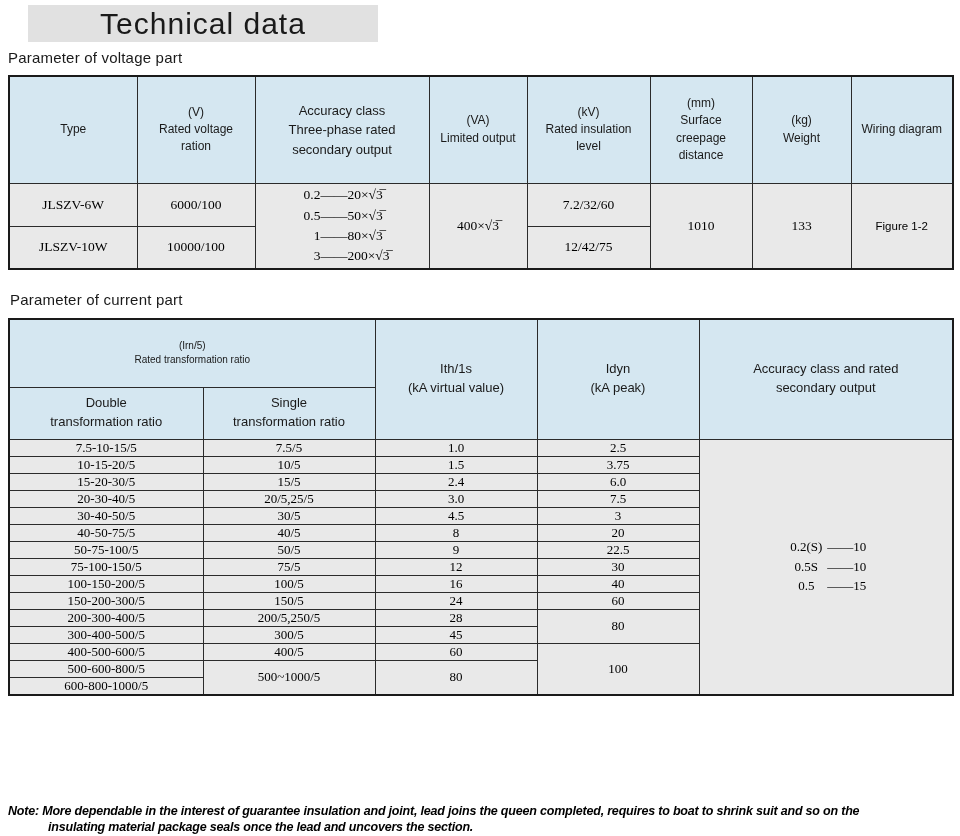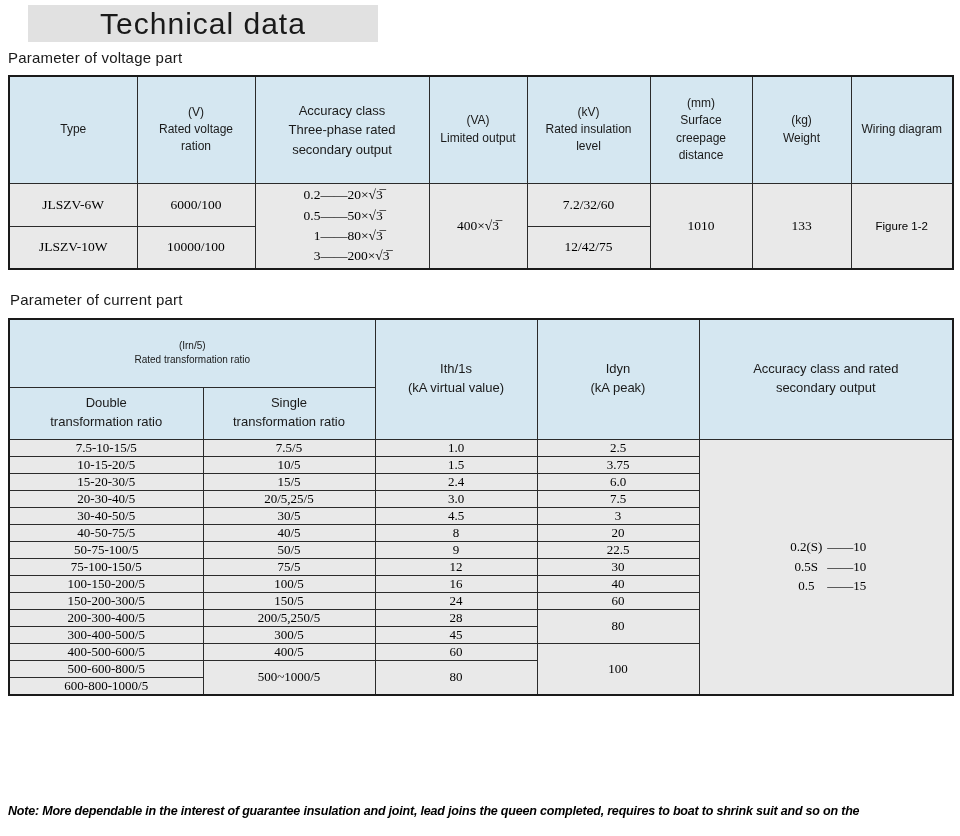--- a/index.html
+++ b/index.html
@@ -284,13 +284,14 @@
     <td rowspan="2" class="lt">80</td>
   </tr>
   <tr class="data">
     <td>600-800-1000/5</td>
   </tr>
 </tbody>
   </table>
 
 <div class="note">
   <div class="note-l1">Note: More dependable in the interest of guarantee insulation and joint, lead joins the queen completed, requires to boat to shrink suit and so on the</div>
+  <div class="note-l2">insulating material package seals once the lead and uncovers the section.</div>
 </div>
 
 </body></html>

